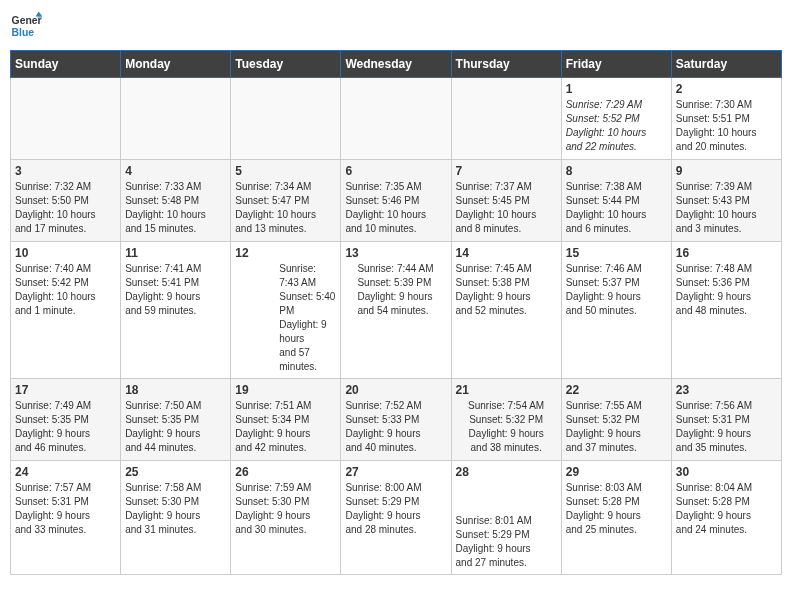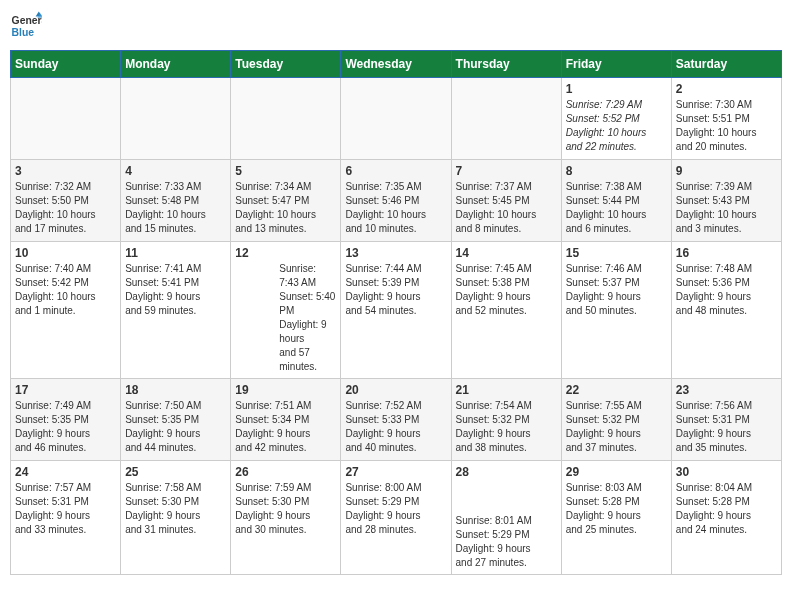--- a/index.html
+++ b/index.html
@@ -37,21 +37,21 @@
     .location-title {
       font-size: 16px;
       color: #555;
     }
     table {
       width: 100%;
       border-collapse: collapse;
       table-layout: fixed;
     }
     thead tr th {
-      background-color: #15803d;
+      background-color: #404040;
       color: #fff;
       font-size: 12px;
       font-weight: bold;
       padding: 6px 4px;
       text-align: left;
       border: 1px solid #2a6aaf;
     }
     tbody tr td {
       vertical-align: top;
       border: 1px solid #ccc;
@@ -199,21 +199,21 @@
         </td>
         <td>
           <span class="day-number">12</span>
           <div class="day-info" style="white-space: pre-line; margin-left: 44px;">Sunrise: 7:43 AM
 Sunset: 5:40 PM
 Daylight: 9 hours
 and 57 minutes.</div>
         </td>
         <td>
           <span class="day-number">13</span>
-          <div class="day-info" style="white-space: pre-line;">Sunrise: 7:44 AM
+          <div class="day-info" style="white-space: pre-line; margin-left: 12px;">Sunrise: 7:44 AM
 Sunset: 5:39 PM
 Daylight: 9 hours
 and 54 minutes.</div>
         </td>
         <td>
           <span class="day-number">14</span>
           <div class="day-info" style="white-space: pre-line;">Sunrise: 7:45 AM
 Sunset: 5:38 PM
 Daylight: 9 hours
 and 52 minutes.</div>
@@ -257,21 +257,21 @@
         </td>
         <td>
           <span class="day-number">20</span>
           <div class="day-info" style="white-space: pre-line;">Sunrise: 7:52 AM
 Sunset: 5:33 PM
 Daylight: 9 hours
 and 40 minutes.</div>
         </td>
         <td>
           <span class="day-number">21</span>
-          <div class="day-info" style="white-space: pre-line;">Sunrise: 7:54 AM
+          <div class="day-info" style="white-space: pre-line; text-align: center;">Sunrise: 7:54 AM
 Sunset: 5:32 PM
 Daylight: 9 hours
 and 38 minutes.</div>
         </td>
         <td>
           <span class="day-number">22</span>
           <div class="day-info" style="white-space: pre-line;">Sunrise: 7:55 AM
 Sunset: 5:32 PM
 Daylight: 9 hours
 and 37 minutes.</div>

